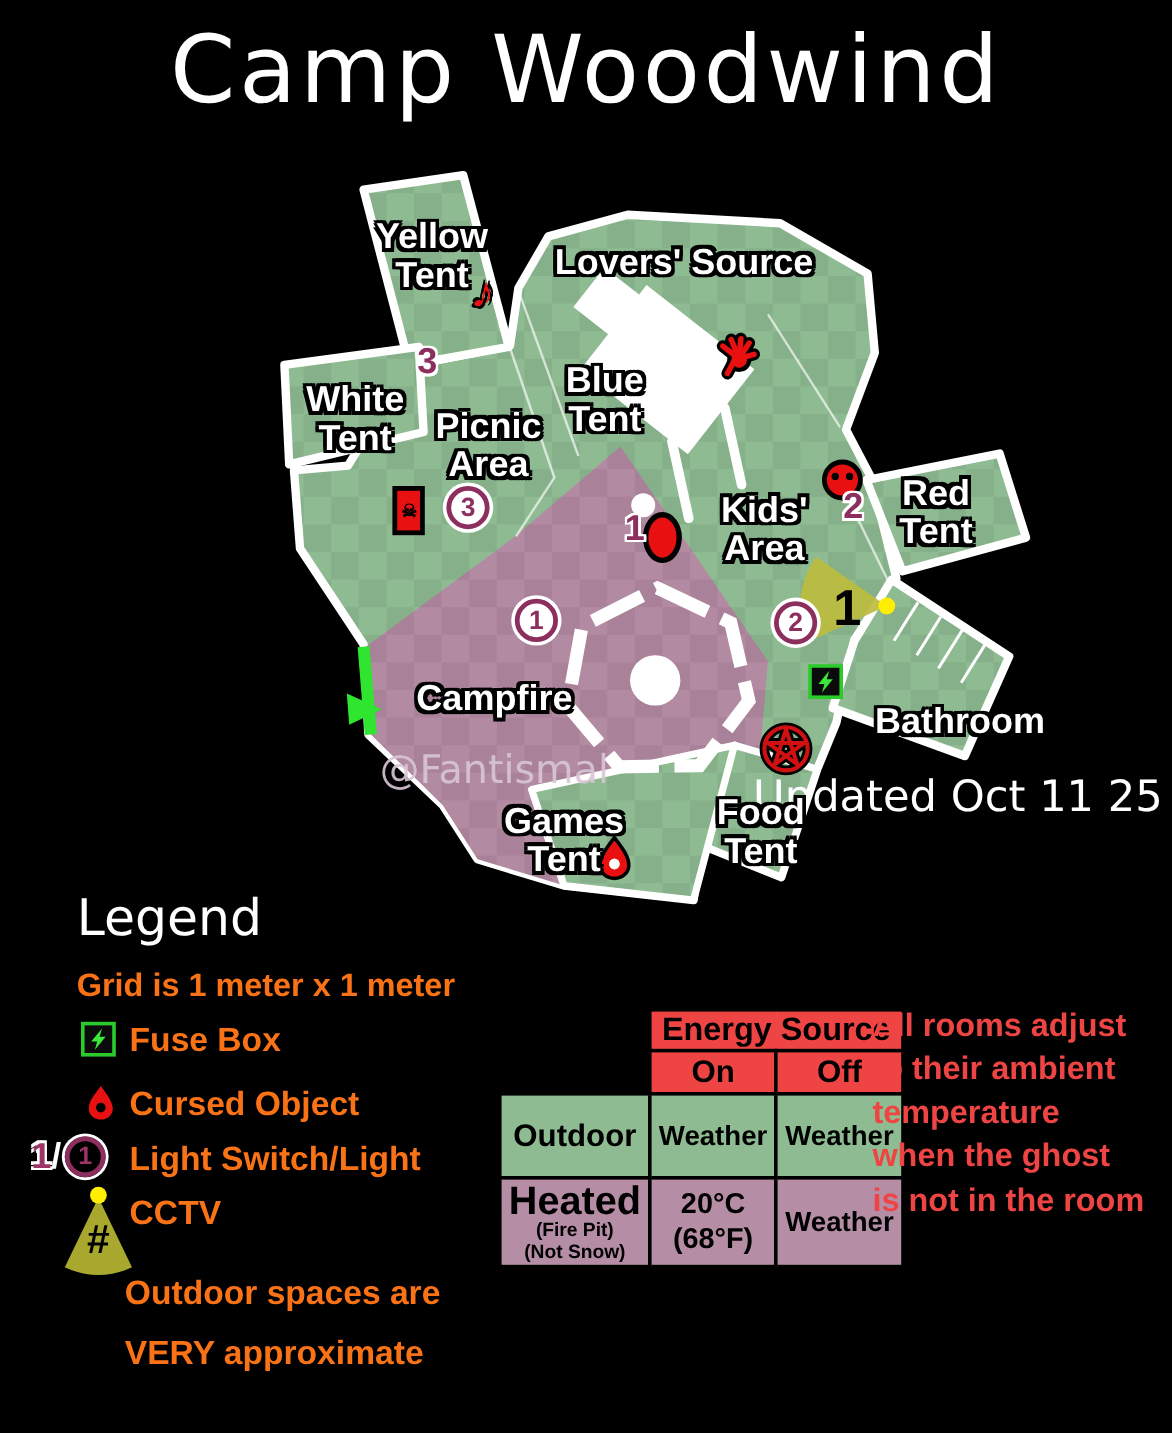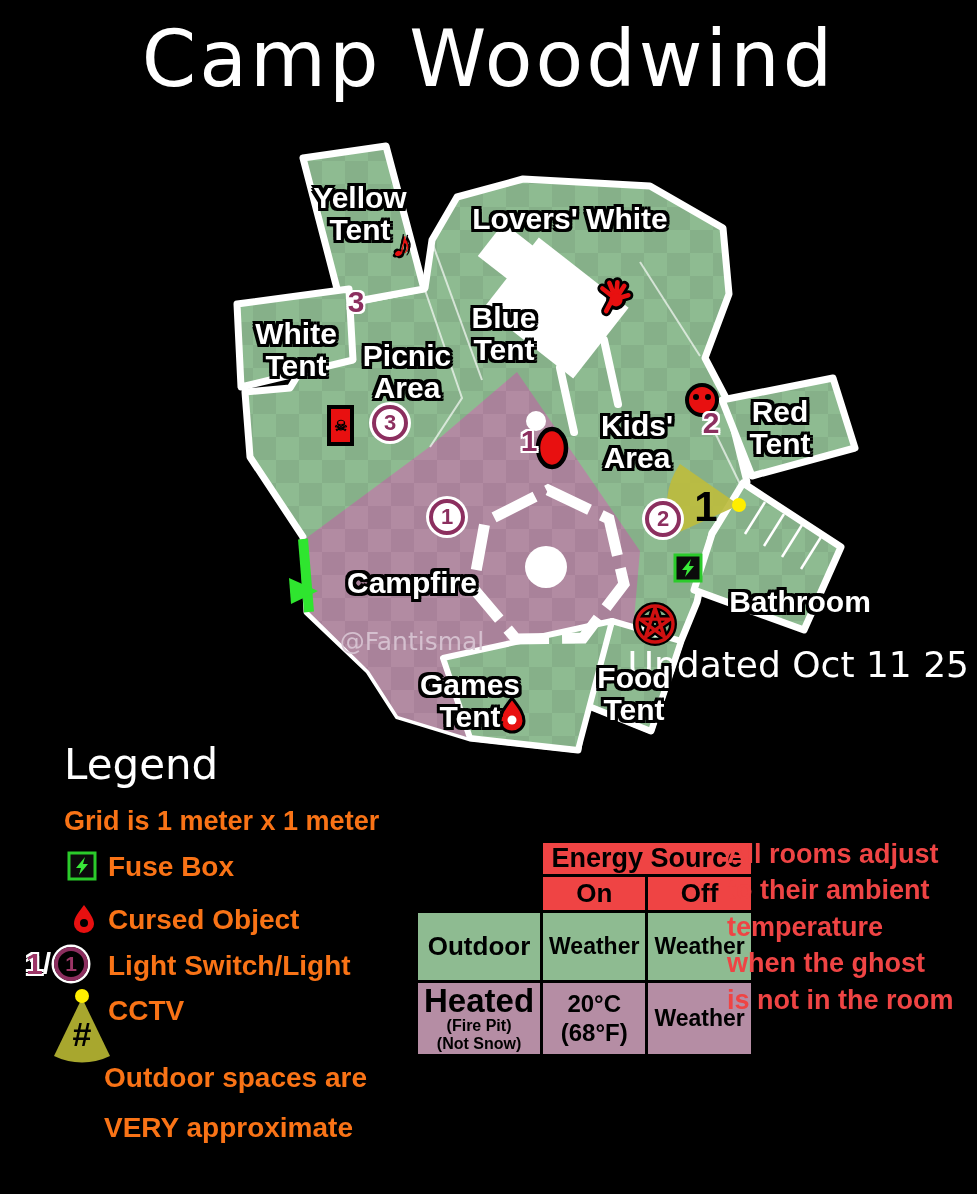--- a/index.html
+++ b/index.html
@@ -15,21 +15,21 @@
                       3px 0 0 #000,-3px 3px 0 #000,0 3px 0 #000,3px 3px 0 #000;}
   .glyph{position:absolute;transform:translate(-50%,-50%);font-weight:bold;}
   .switchnum{position:absolute;transform:translate(-50%,-50%);color:#8C2F5F;font-weight:bold;
              font-size:30px;
              text-shadow:-2px -2px 0 #fff,0 -2px 0 #fff,2px -2px 0 #fff,-2px 0 0 #fff,
                          2px 0 0 #fff,-2px 2px 0 #fff,0 2px 0 #fff,2px 2px 0 #fff;}
   .lightcircle{position:absolute;transform:translate(-50%,-50%);width:28px;height:28px;
                border:4px solid #8C2F5F;border-radius:50%;background:#fff;color:#8C2F5F;
                font-weight:bold;font-size:22px;line-height:28px;text-align:center;
                box-shadow:0 0 0 3px #fff;}
-  #watermark{position:absolute;transform:translate(-50%,-50%);color:#d9c6d4;font-size:25px;
+  #watermark{position:absolute;transform:translate(-50%,-50%);color:#d9c6d4;font-size:33px;
              opacity:.9;}
   #version{position:absolute;right:8px;top:642px;text-align:right;font-size:36px;line-height:1.25;}
   #legend-heading{position:absolute;left:64px;top:740px;font-size:42px;}
   .legtext{position:absolute;color:#f97316;font-weight:bold;font-size:28px;white-space:nowrap;}
   #legend-light-prefix{position:absolute;left:26px;top:947px;color:#fff;font-weight:bold;
                        font-size:30px;display:flex;align-items:center;}
   #legend-light-prefix .sw{color:#9C3566;
         text-shadow:-2px -2px 0 #fff,2px -2px 0 #fff,-2px 2px 0 #fff,2px 2px 0 #fff;}
   #legend-light-circle{display:inline-block;width:26px;height:26px;border:4px solid #8C2F5F;
         border-radius:50%;box-shadow:0 0 0 2.5px #fff;color:#9C3566;font-size:21px;
@@ -172,21 +172,21 @@
   </svg>
 
   <div id="title" class="hand">Camp Woodwind</div>
   <div id="version" class="hand">
     <div>Updated Oct 11 25</div>
   </div>
   <div id="watermark" class="hand" style="left:412px;top:641px;">@Fantismal</div>
 
   <div class="mlabel" style="left:360px;top:214px;">Yellow
 Tent</div>
-  <div class="mlabel" style="left:570px;top:219px;">Lovers' White</div>
+  <div class="mlabel" style="left:570px;top:219px;">Lovers' Source</div>
   <div class="mlabel" style="left:296px;top:350px;">White
 Tent</div>
   <div class="mlabel" style="left:407px;top:372px;">Picnic
 Area</div>
   <div class="mlabel" style="left:504px;top:334px;">Blue
 Tent</div>
   <div class="mlabel" style="left:637px;top:442px;">Kids'
 Area</div>
   <div class="mlabel" style="left:780px;top:428px;">Red
 Tent</div>

